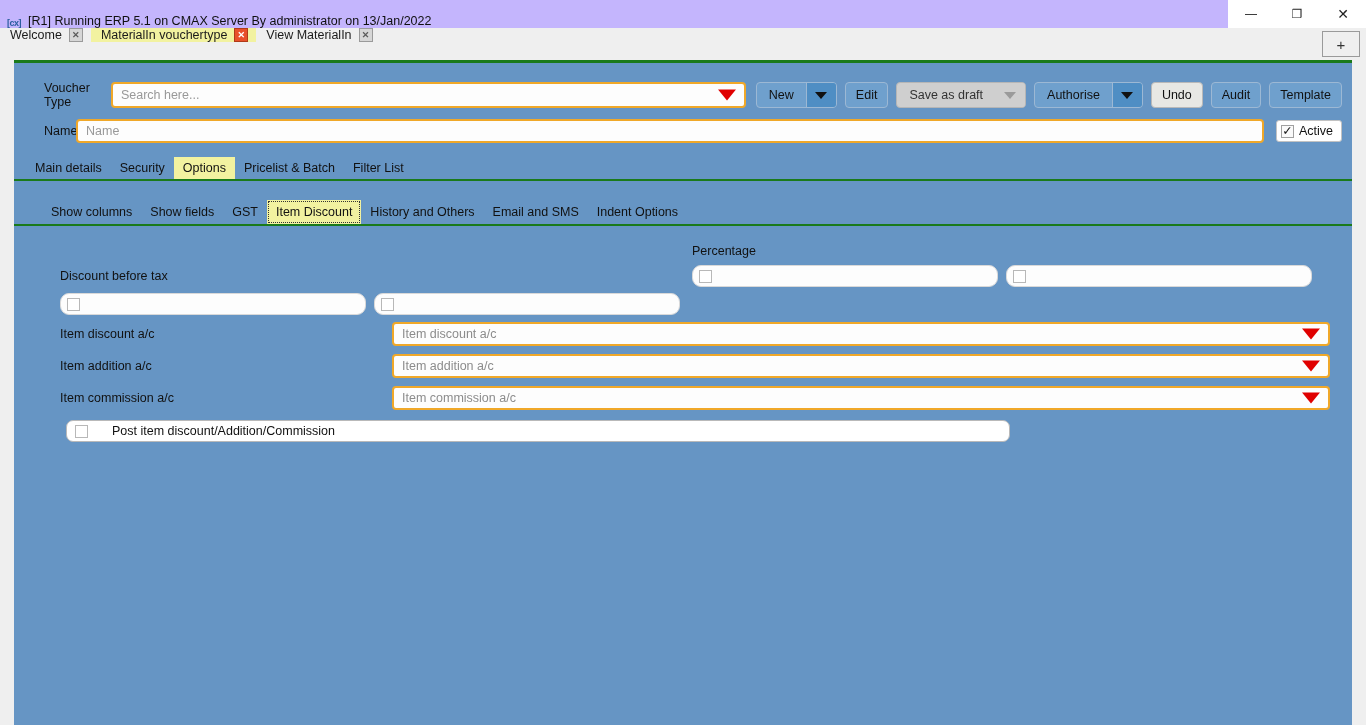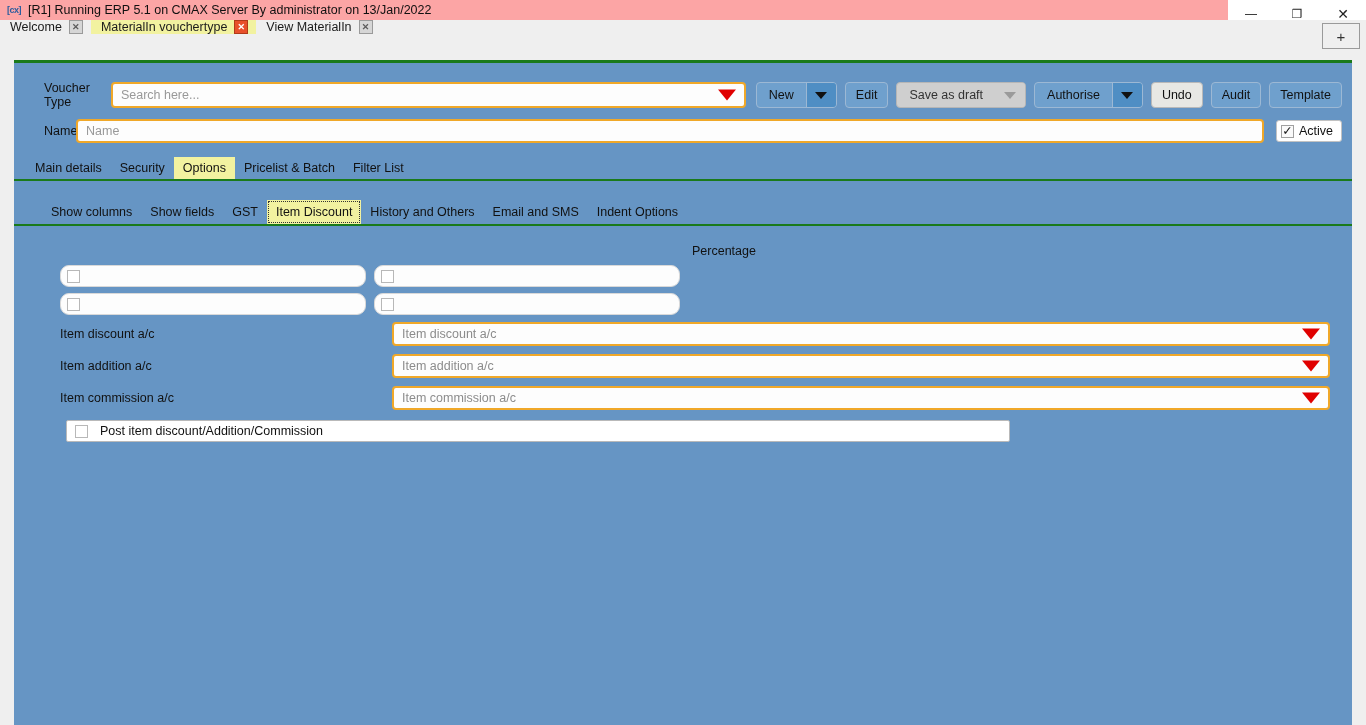--- a/index.html
+++ b/index.html
@@ -7,24 +7,24 @@
   html, body {
     margin: 0; padding: 0;
     width: 1366px; height: 725px;
     overflow: hidden;
     background: #efefef;
     font-family: "Liberation Sans", sans-serif;
   }
 
   
   .titlebar {
-    height: 20px;
-    background: #fca5a5;
-    display: flex;
-    align-items: center;
+    height: 28px;
+    background: #c4b5fd;
+    display: flex;
+    align-items: flex-end;
     position: relative;
   }
   .title-appicon {
     margin-left: 6px;
     font-size: 9px;
     color: #2a5d9e;
     font-weight: bold;
     letter-spacing: -0.5px;
     width: 16px;
     text-align: center;
@@ -273,23 +273,23 @@
     border: 2px solid #f0a829;
     border-radius: 4px;
     display: flex; align-items: center;
   }
   .acbox .ph { font-size: 12.5px; color: #8c8c8c; padding-left: 8px; }
   .postrow { padding-left: 52px; margin-top: 6px; }
   .postbox {
     width: 944px; height: 22px;
     background: #ffffff;
     border: 1px solid #b9b9b9;
-    border-radius: 2px;
-    display: flex; align-items: center;
-    gap: 12px;
+    border-radius: 7px;
+    display: flex; align-items: center;
+    gap: 24px;
     padding-left: 8px;
   }
   .postbox span { font-size: 12.5px; color: #111; }
 </style>
 </head>
 <body>
 
 <div class="titlebar">
   <div class="title-appicon">[cx]</div>
   <div class="title-text">[R1] Running ERP 5.1 on CMAX Server By administrator on 13/Jan/2022</div>
@@ -379,20 +379,21 @@
     <div class="t">Indent Options</div>
   </div>
 
   <div class="form">
 
     <div class="colhdrs">
       <div class="h1">Percentage</div>
     </div>
 
     <div class="frow">
+      <div class="flabel">Discount before tax</div>
       <div class="fieldbox">
         <span class="cbx-plain"></span>
       </div>
       <div class="fieldbox">
         <span class="cbx-plain"></span>
       </div>
     </div>
 
     <div class="frow">
       <div class="fieldbox">

